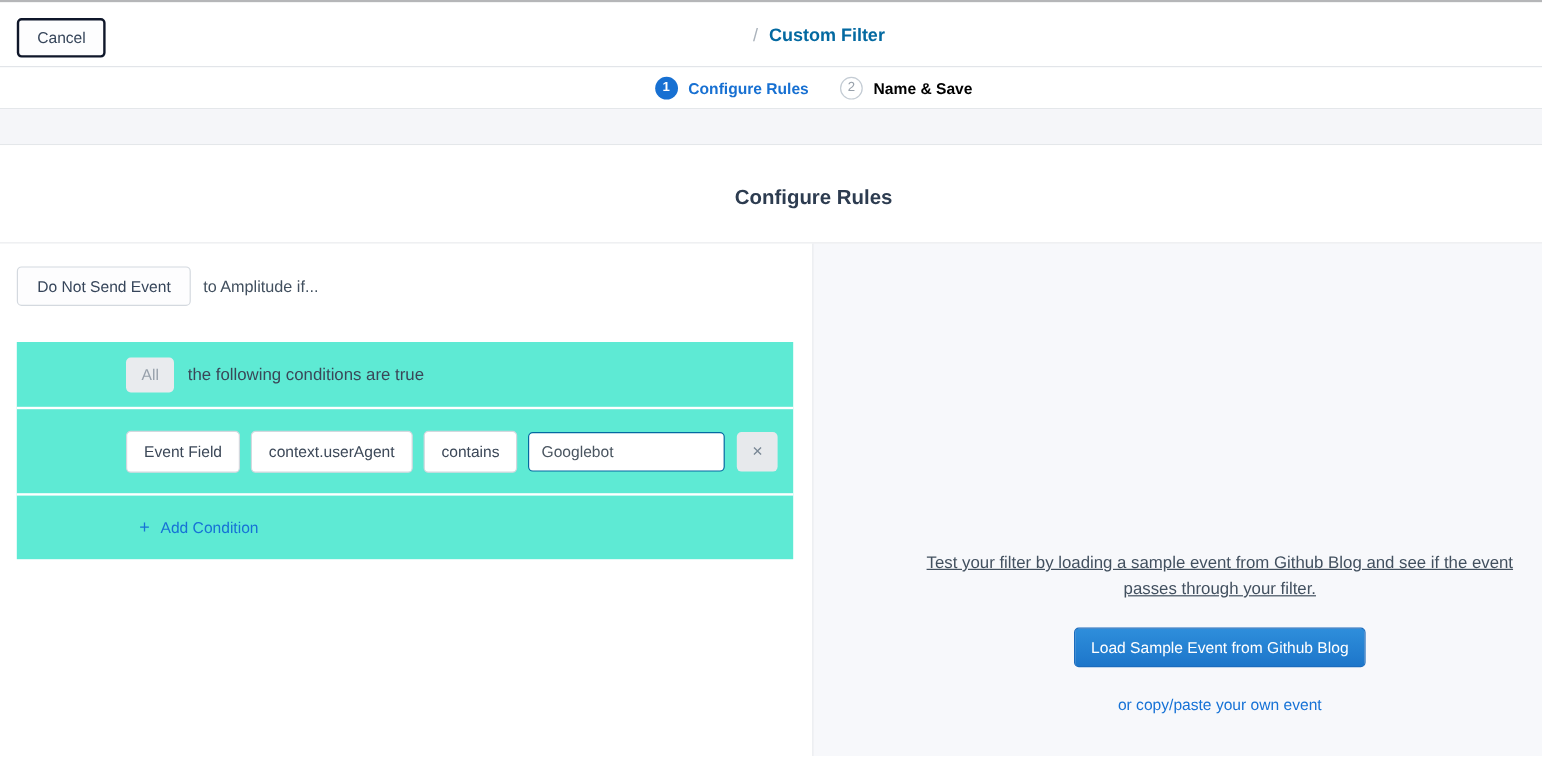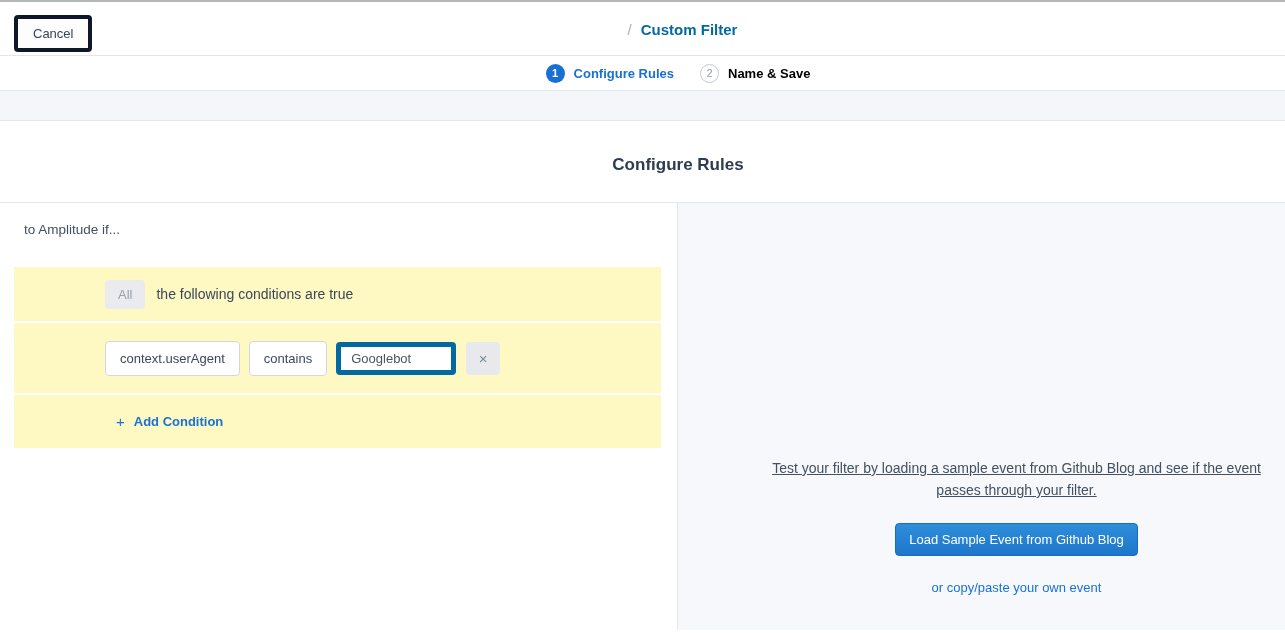--- a/index.html
+++ b/index.html
@@ -28,21 +28,21 @@
     height: 54px;
     border-bottom: 1px solid #e2e5e9;
     background: #ffffff;
   }
   .cancel-btn {
     position: absolute;
     left: 14px;
     top: 13px;
     padding: 7px 15px;
     background: #fdfdfe;
-    border: 4px solid #0f172a;
+    border: 2px solid #0f172a;
     border-radius: 4px;
     font-size: 13px;
     color: #36455a;
     cursor: pointer;
     font-family: inherit;
   }
   .breadcrumb {
     position: absolute;
     left: 0; right: 0;
     top: 0;
@@ -140,21 +140,21 @@
   .trigger-suffix {
     margin-left: 10px;
     font-size: 13.5px;
     color: #42505f;
   }
 
   
   .condition-card {
     margin-top: 30px;
     width: 647px;
-    background: #fef9c3;
+    background: #5eead4;
   }
   .card-row { display: flex; align-items: center; }
   .group-row {
     height: 56px;
     padding-left: 91px;
     border-bottom: 2px solid #ffffff;
   }
   .operator-badge {
     padding: 7px 13px;
     background: #e9ebee;
@@ -179,23 +179,23 @@
     border: 1px solid #d3d8de;
     border-radius: 4px;
     font-size: 13px;
     color: #3c4858;
     margin-right: 9px;
     cursor: pointer;
     font-family: inherit;
     white-space: nowrap;
   }
   .value-input {
-    width: 120px;
+    width: 164px;
     height: 33px;
-    border: 5px solid #0369a1;
+    border: 1px solid #0369a1;
     border-radius: 4px;
     padding: 0 10px;
     font-size: 13px;
     color: #4a5560;
     background: #ffffff;
     font-family: inherit;
     margin-right: 10px;
   }
   .remove-btn {
     width: 34px;
@@ -217,21 +217,21 @@
   }
   .add-condition {
     display: flex;
     align-items: center;
     color: #1672d6;
     font-size: 13px;
     cursor: pointer;
     text-decoration: none;
   }
   .add-plus { font-size: 15px; margin-right: 9px; font-weight: normal; }
-  .add-label { font-weight: bold; }
+  .add-label { font-weight: normal; }
 
   
   .test-content {
     padding-top: 254px;
   }
   .test-desc {
     width: 500px;
     margin: 0 auto;
     text-align: center;
     font-size: 14px;
@@ -291,31 +291,33 @@
 
     <div class="title-section">
       <div class="page-title">Configure Rules</div>
     </div>
 
     <div class="main">
 
       <div class="left-panel">
 
         <div class="trigger-row">
+          <button class="trigger-btn">Do Not Send Event</button>
           <span class="trigger-suffix">to Amplitude if...</span>
         </div>
 
         <div class="condition-card">
 
           <div class="card-row group-row">
             <span class="operator-badge">All</span>
             <span class="group-desc">the following conditions are true</span>
           </div>
 
           <div class="card-row condition-row">
+            <button class="pill-btn">Event Field</button>
             <button class="pill-btn">context.userAgent</button>
             <button class="pill-btn">contains</button>
             <input class="value-input" type="text" value="Googlebot" style="">
             <button class="remove-btn">
                 <span>×</span>
               </button>
           </div>
 
           <div class="card-row add-row">
             <a class="add-condition">

